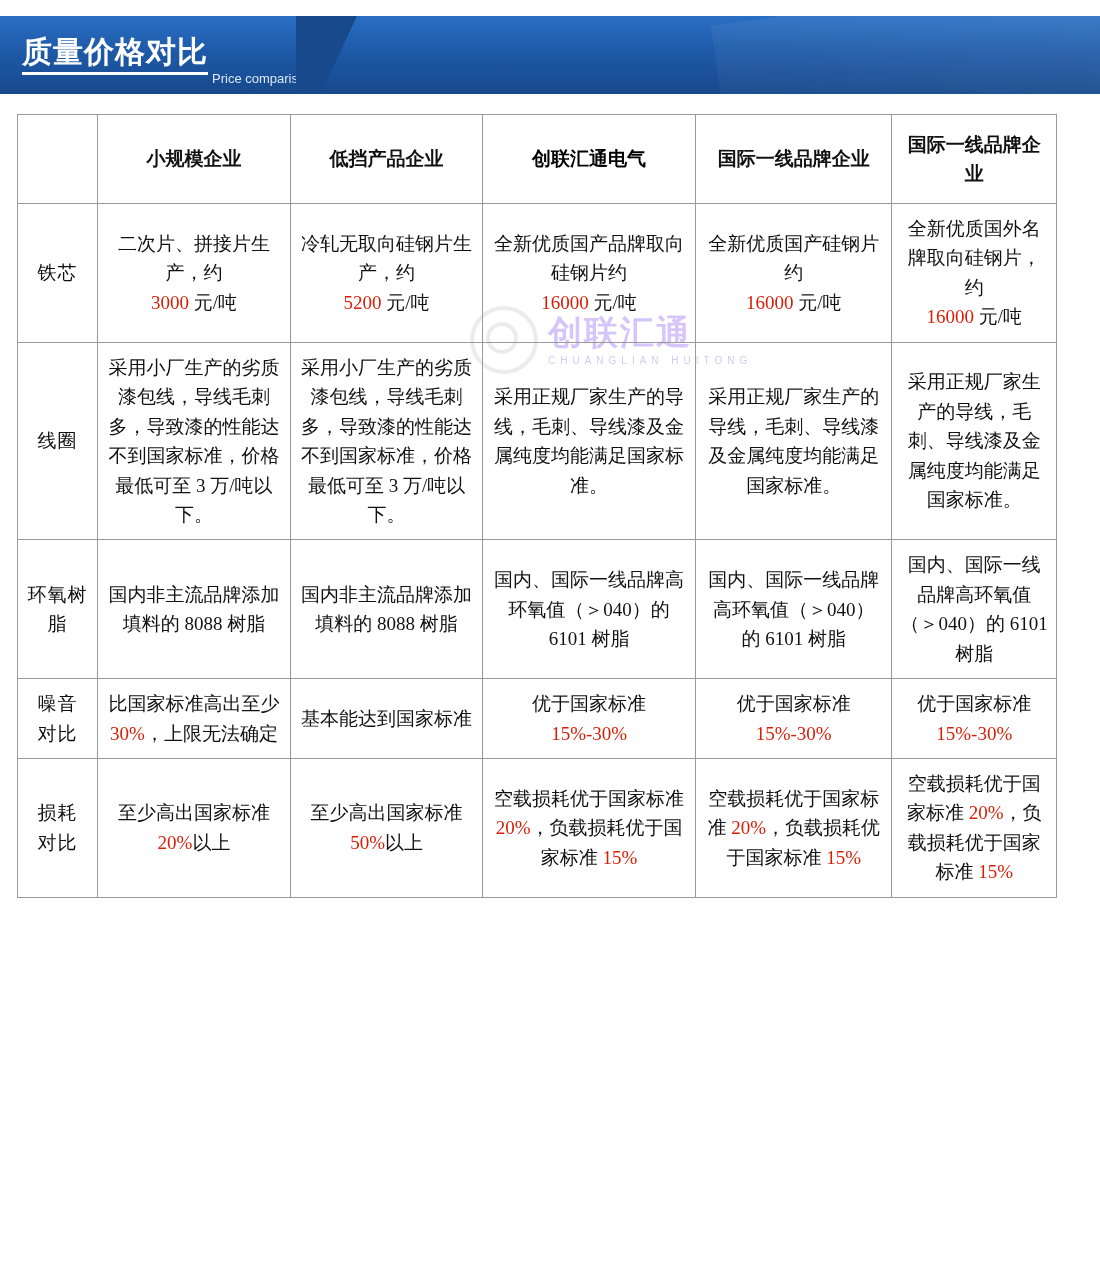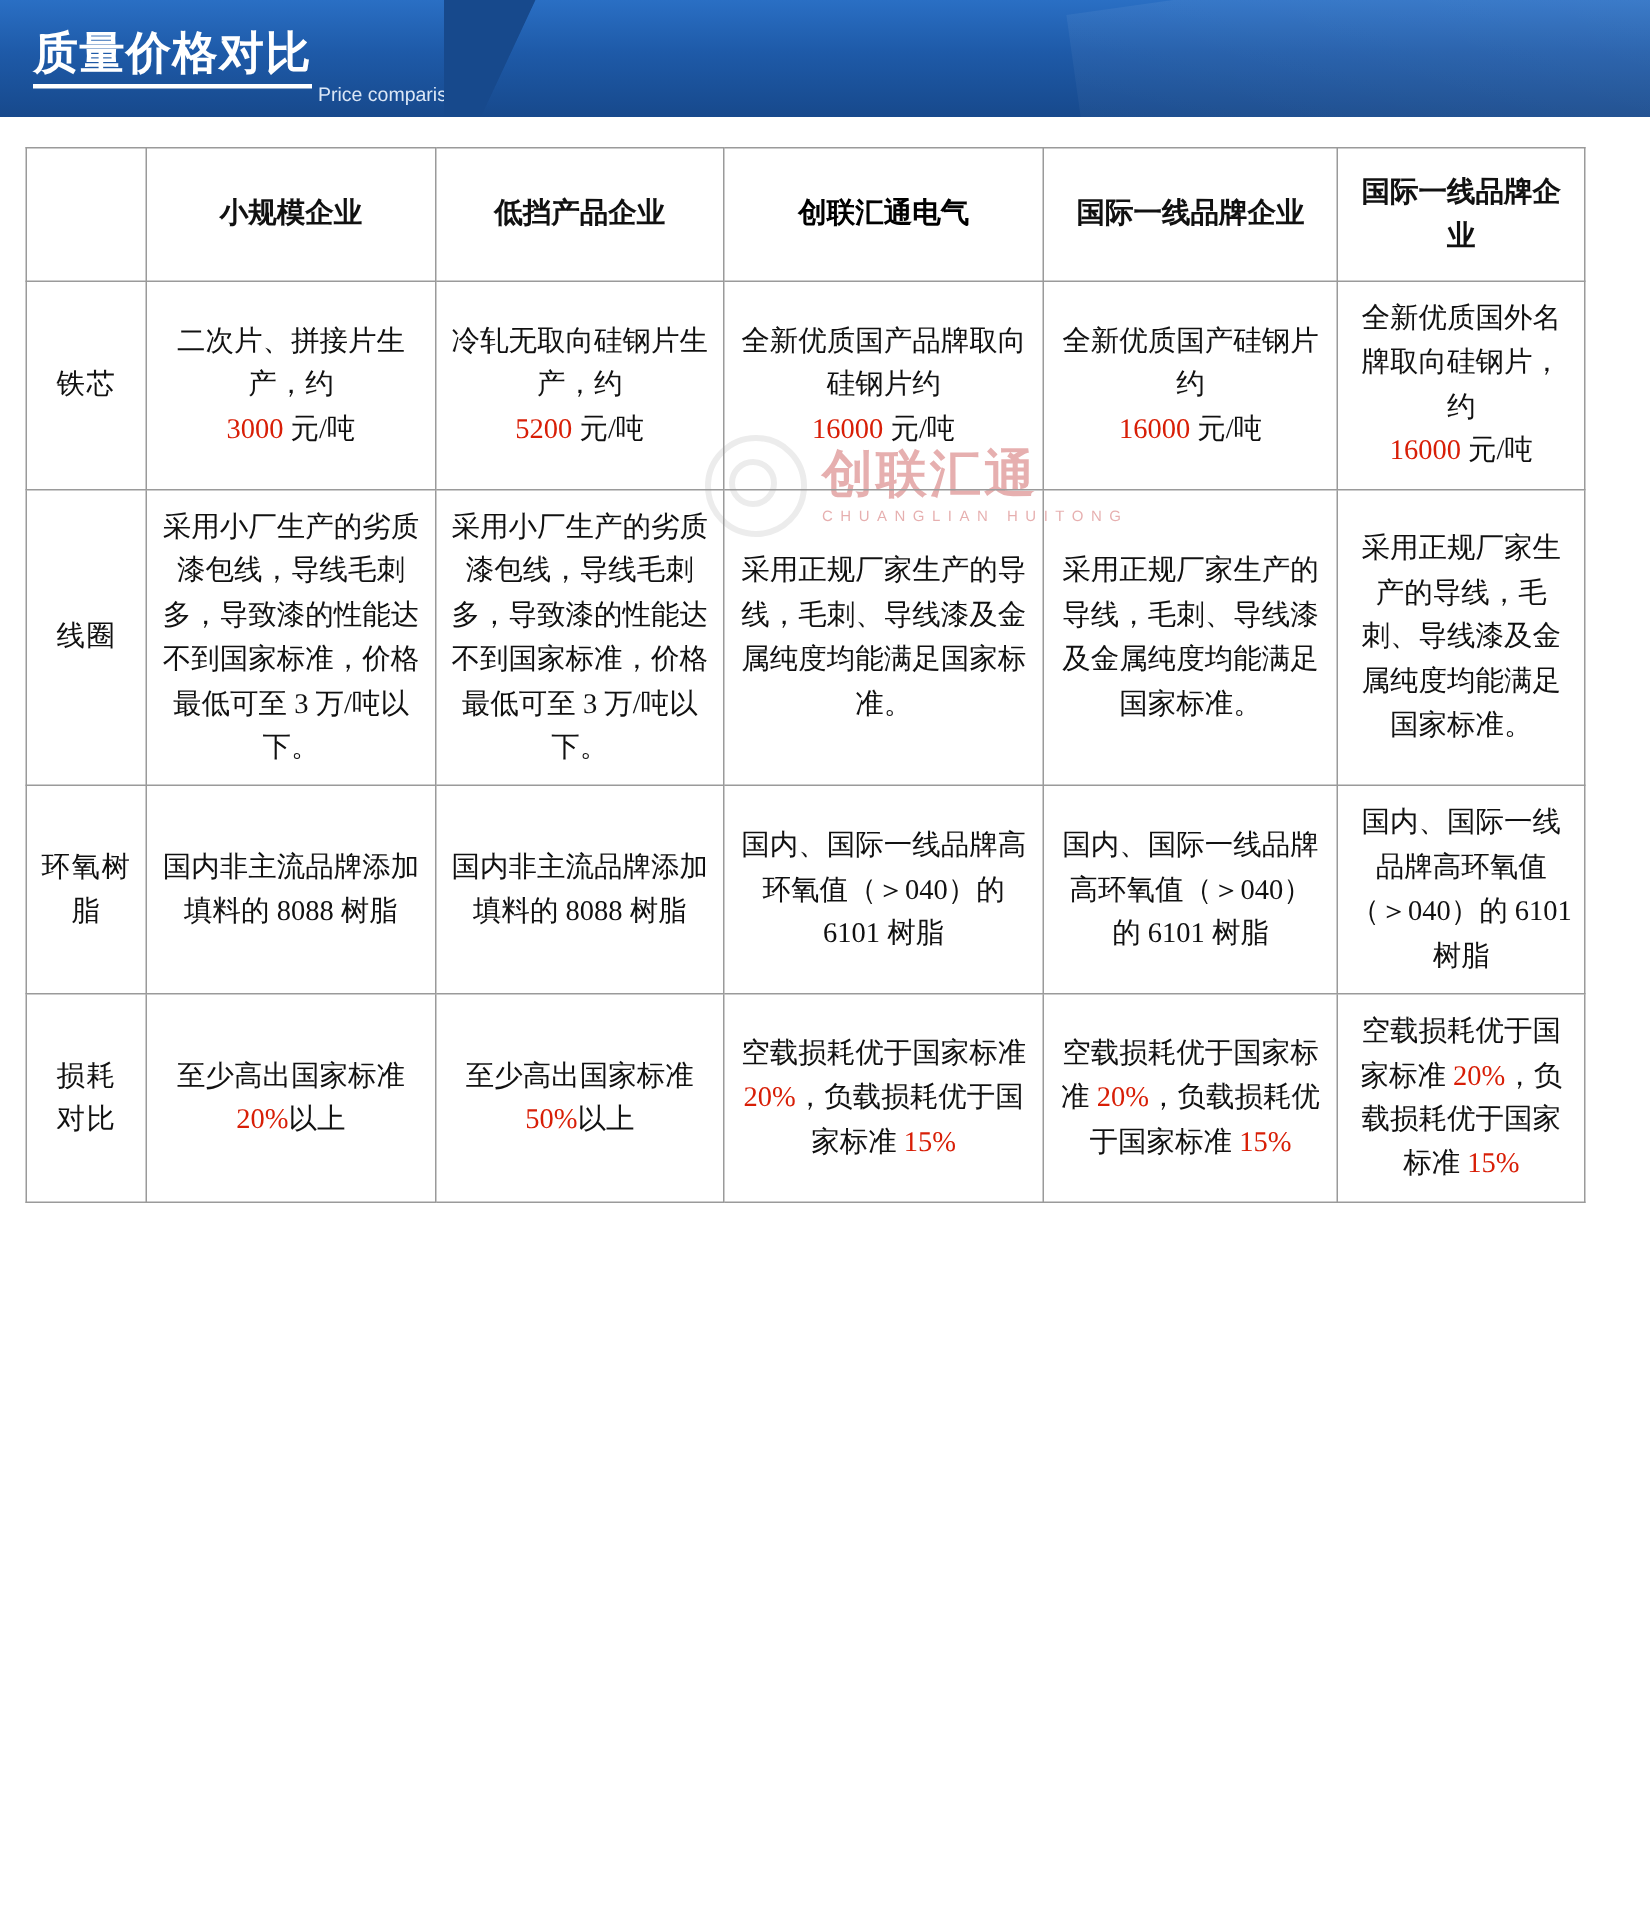--- a/index.html
+++ b/index.html
@@ -10,20 +10,21 @@
     color:#111;
   }
   .page{width:1100px;min-height:1272px;position:relative;box-sizing:border-box;}
 
   
   .banner{
     position:relative;
     height:78px;
     background:linear-gradient(180deg,#2a6fc4 0%,#1e5aa8 45%,#17498c 100%);
     overflow:hidden;
+    margin-top:16px;
   }
   .banner:after{
     content:"";
     position:absolute;
     right:-40px;top:-20px;
     width:420px;height:160px;
     background:linear-gradient(200deg,rgba(255,255,255,0.10),rgba(255,255,255,0));
     transform:rotate(-8deg);
   }
   .banner-inner{
@@ -132,21 +133,21 @@
   .wm-logo:before{
     content:"";
     position:absolute;
     left:12px;top:12px;
     width:24px;height:24px;
     border:4px solid #c9c9c9;
     border-radius:50%;
   }
   .wm-text{
     font-family:"Liberation Sans","DejaVu Sans",sans-serif;
-    color:#b91c1c;
+    color:#8b5cf6;
     line-height:1.1;
   }
   .wm-cn{font-size:34px;font-weight:bold;letter-spacing:2px;}
   .wm-en{font-size:10px;letter-spacing:5px;margin-top:3px;}
 </style>
 </head>
 <body>
 
 <div class="page">
 
@@ -210,20 +211,28 @@
         <tr>
           <td class="rowhead">环氧树脂</td>
           <td>国内非主流品牌添加填料的 8088 树脂</td>
           <td>国内非主流品牌添加填料的 8088 树脂</td>
           <td class="hlcol">国内、国际一线品牌高环氧值（＞040）的 6101 树脂</td>
           <td>国内、国际一线品牌高环氧值（＞040）的 6101 树脂</td>
           <td>国内、国际一线品牌高环氧值（＞040）的 6101 树脂</td>
         </tr>
 
 
+        <tr>
+          <td class="rowhead">噪音<br>对比</td>
+          <td>比国家标准高出至少 <span class="red">30%</span>，上限无法确定</td>
+          <td>基本能达到国家标准</td>
+          <td class="hlcol">优于国家标准<br><span class="red">15%-30%</span></td>
+          <td>优于国家标准<br><span class="red">15%-30%</span></td>
+          <td>优于国家标准 <span class="red">15%-30%</span></td>
+        </tr>
 
         <tr>
           <td class="rowhead">损耗<br>对比</td>
           <td>至少高出国家标准 <span class="red">20%</span>以上</td>
           <td>至少高出国家标准 <span class="red">50%</span>以上</td>
           <td class="hlcol">空载损耗优于国家标准 <span class="red">20%</span>，负载损耗优于国家标准 <span class="red">15%</span></td>
           <td>空载损耗优于国家标准 <span class="red">20%</span>，负载损耗优于国家标准 <span class="red">15%</span></td>
           <td>空载损耗优于国家标准 <span class="red">20%</span>，负载损耗优于国家标准 <span class="red">15%</span></td>
         </tr>
 

